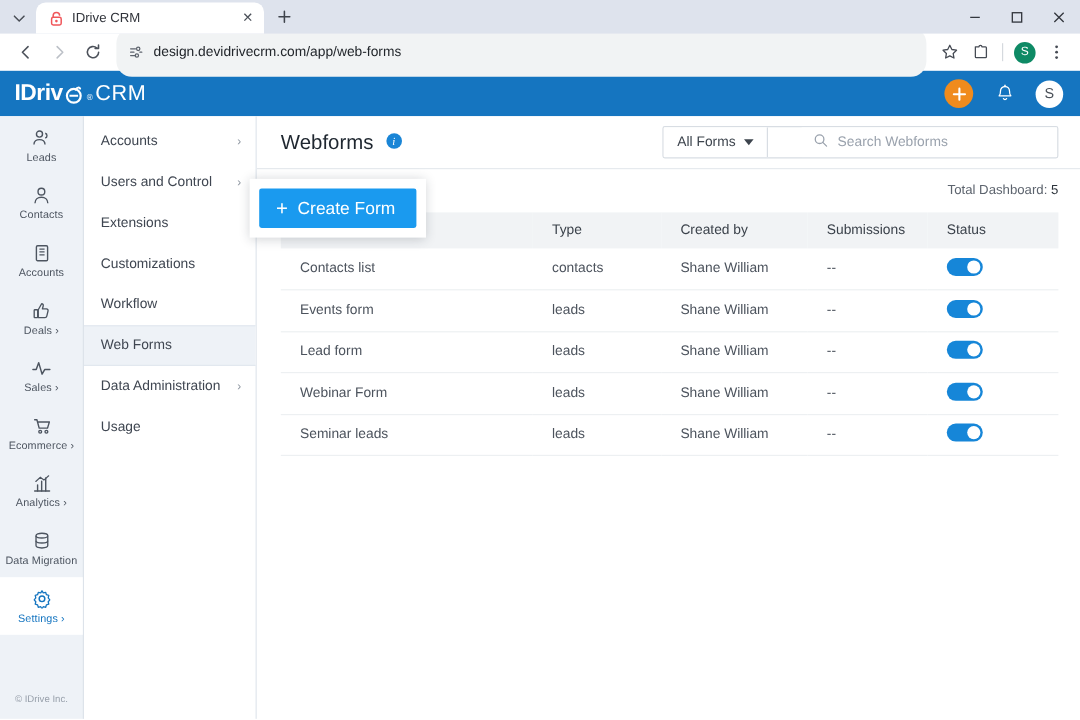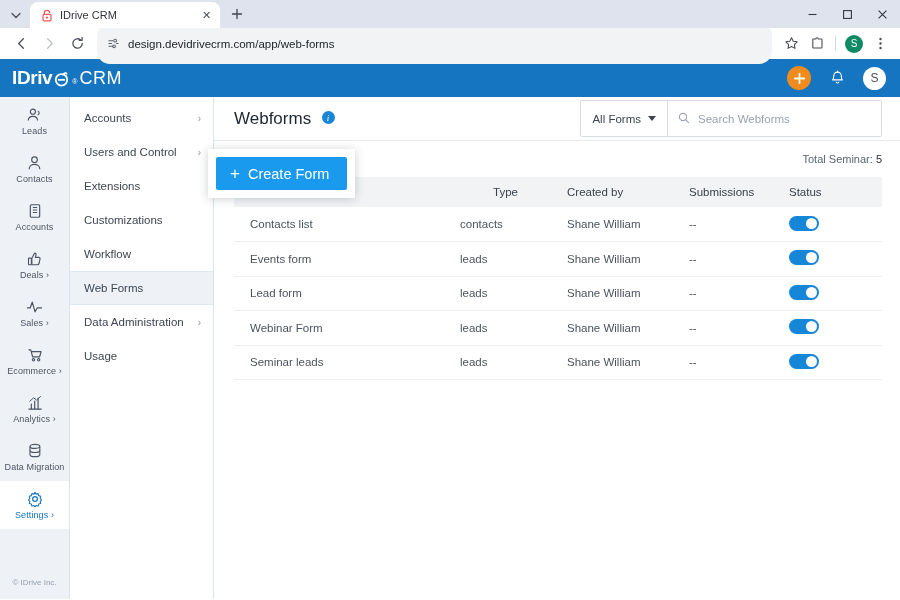--- a/index.html
+++ b/index.html
@@ -296,24 +296,25 @@
     font-family: "Liberation Serif", serif;
     display: inline-flex;
     align-items: center; justify-content: center;
     margin-left: 6px;
     position: relative;
     top: -3px;
   }
   .filter-search {
     margin-left: auto;
     display: flex;
-    height: 37px;
+    height: 27px;
     border: 1px solid #d8dde3;
     border-radius: 2px;
     overflow: hidden;
+    gap: 28px;
   }
   .filter-select {
     display: flex;
     align-items: center;
     gap: 7px;
     padding: 0 11px;
     font-size: 11.5px;
     color: #3d444d;
     border-right: 1px solid #d8dde3;
     background: #fff;
@@ -372,21 +373,21 @@
     height: 28px;
   }
   tbody td {
     font-size: 11.5px;
     color: #4c535d;
     padding: 0 0 0 16px;
     height: 34.5px;
     border-bottom: 1px solid #edf0f2;
   }
   .col-forms { width: 210px; }
-  .col-type { width: 107px; text-align: center; }
+  .col-type { width: 107px; }
   .col-created { width: 122px; }
   .col-subs { width: 100px; }
   .col-status { width: auto; }
   .toggle {
     width: 30px; height: 15px;
     border-radius: 9px;
     background: #1686d8;
     position: relative;
     display: inline-block;
   }
@@ -711,21 +712,21 @@
           </span>
           <input class="search-input" type="text" placeholder="Search Webforms" style="">
         </div>
       </div>
     </div>
 
     <div class="main-body">
 
       <div class="totals-row">
         <div class="total-label">
-          <span>Total Seminar:</span>
+          <span>Total Dashboard:</span>
           <span class="total-count">5</span>
         </div>
       </div>
 
       <div class="table-wrap">
         <table>
           <thead>
             <tr>
               <th class="col-forms">Forms</th>
               <th class="col-type">Type</th>

